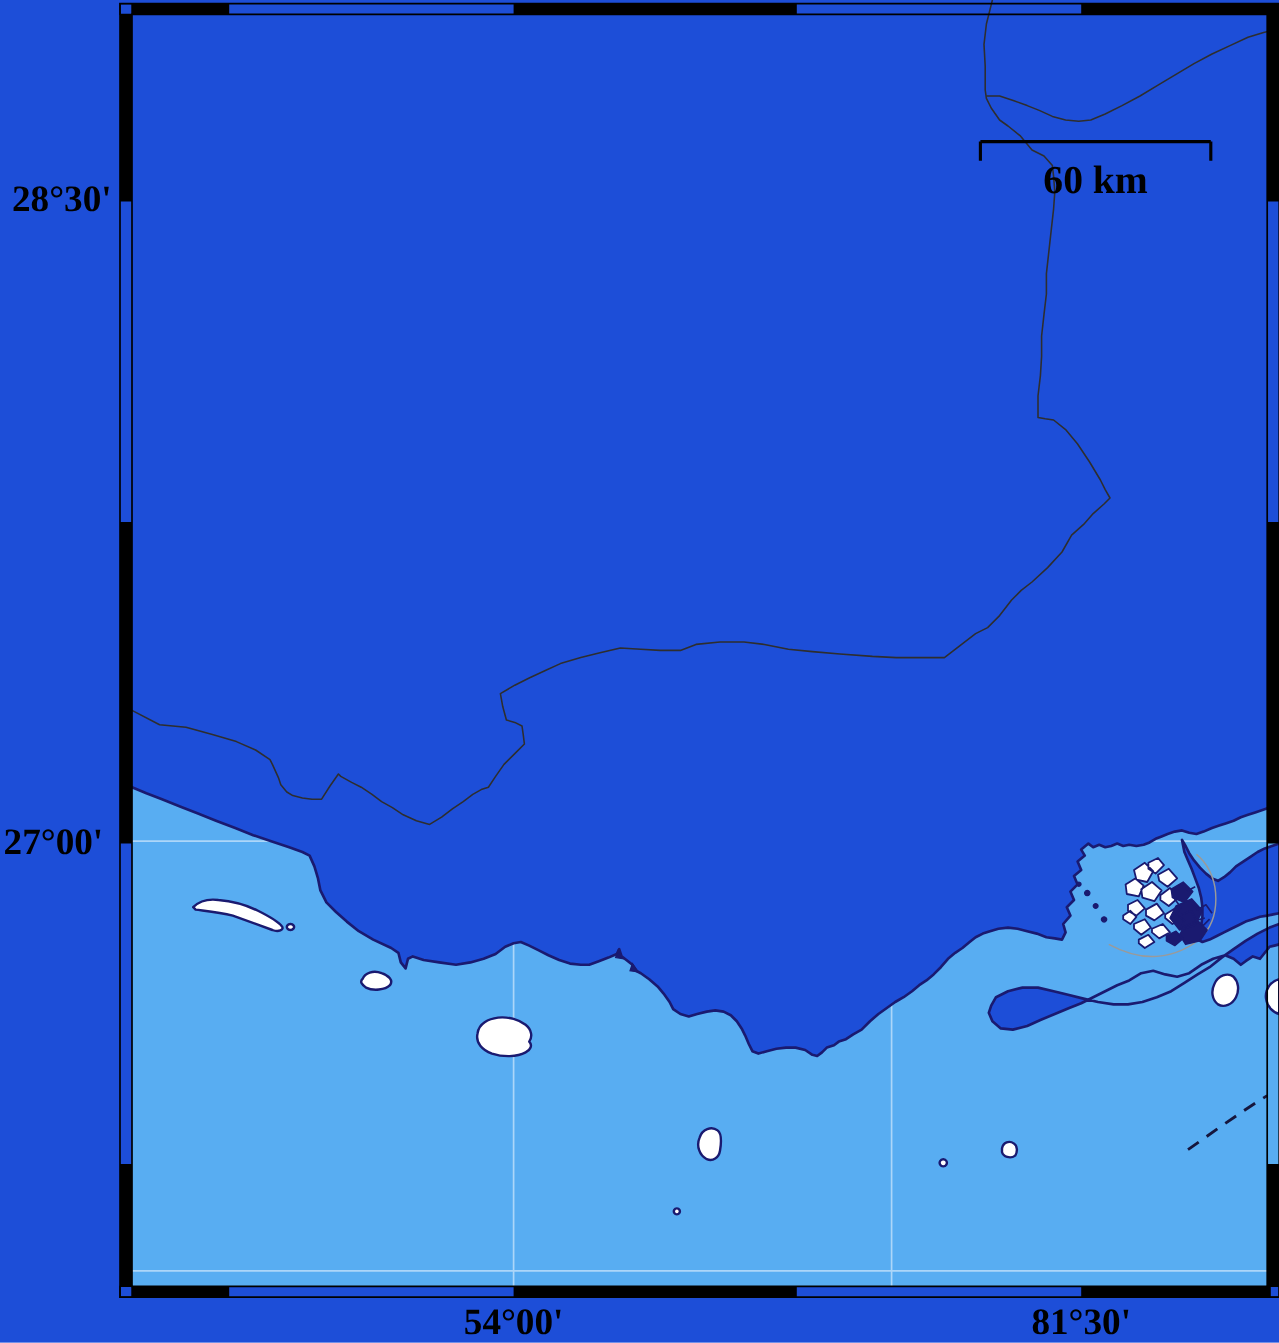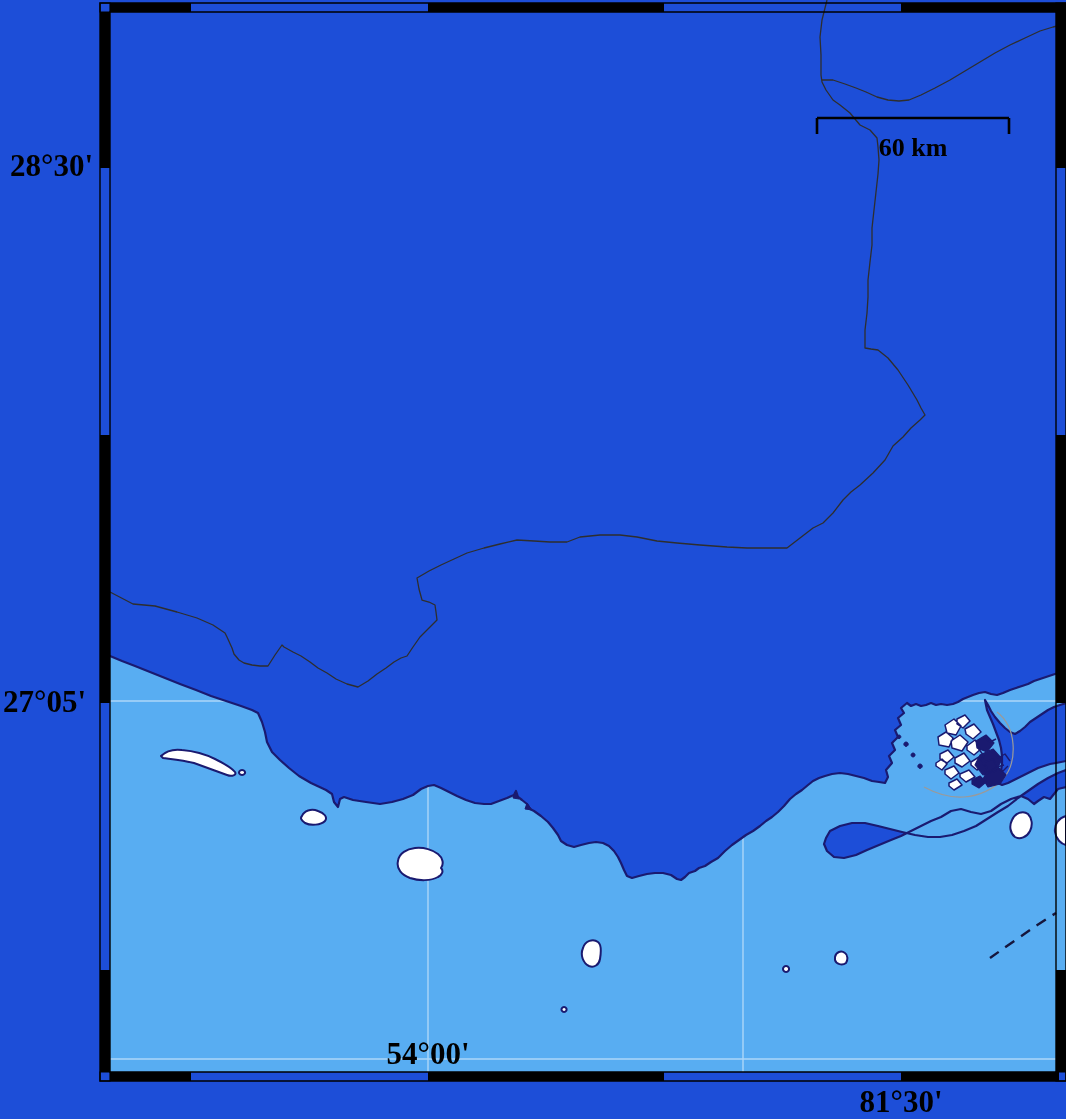--- a/index.html
+++ b/index.html
@@ -3,21 +3,21 @@
 <meta charset="utf-8">
 <style>
   html,body{margin:0;padding:0;background:#ffffff;}
   .stage{position:relative;width:1066px;height:1119px;background:#1d4ed8;overflow:hidden;
          font-family:"Liberation Serif","DejaVu Serif",serif;}
   svg{position:absolute;left:0;top:0;}
   .maplabel{position:absolute;font-weight:bold;color:#000;white-space:nowrap;
             font-family:"Liberation Serif","DejaVu Serif",serif;}
   .lat{font-size:31px;text-align:right;}
   .lon{font-size:31px;width:160px;text-align:center;}
-  .scale-label{font-size:26px;width:160px;text-align:center;}
+  .scale-label{font-size:33px;width:160px;text-align:center;}
   
   .sea-fill{fill:#58adf2;stroke:none;}
   .coast{fill:none;stroke:#1a1a70;stroke-width:2.2;stroke-linejoin:round;stroke-linecap:round;}
   .island{fill:#ffffff;stroke:#1a1a70;stroke-width:2;stroke-linejoin:round;}
   .islet-solid{fill:#1a1a70;stroke:#1a1a70;stroke-width:1;}
   .mangrove-white{fill:#ffffff;stroke:#1a1a70;stroke-width:1.5;stroke-linejoin:round;}
   .mangrove-solid{fill:#1a1a70;stroke:#1a1a70;stroke-width:1.2;stroke-linejoin:round;}
   .mangrove-scribble{fill:none;stroke:#1a1a70;stroke-width:1.4;stroke-linejoin:round;}
   .lagoon{fill:none;stroke:#9a9a9a;stroke-width:1.2;}
   .boundary{fill:none;stroke:#2e2e2e;stroke-width:1.3;stroke-linejoin:round;}
@@ -62,18 +62,18 @@
     <path class="maritime-dashed" d="M990,958 C1010,944 1032,928 1056,913"></path>
 
     <path class="frame-outline" d="M100,3 H1066 V1081 H100 Z M110,12 H1056 V1072 H110 Z"></path>
     <path class="frame-tick" d="M110,3 H191 V12 H110 Z M428,3 H664 V12 H428 Z M901,3 H1066 V12 H901 Z M110,1072 H191 V1081 H110 Z M428,1072 H664 V1081 H428 Z M901,1072 H1059 V1081 H901 Z M100,12 H110 V168 H100 Z M100,435 H110 V703 H100 Z M100,970 H110 V1072 H100 Z M1056,3 H1066 V168 H1056 Z M1056,435 H1066 V703 H1056 Z M1056,970 H1066 V1072 H1056 Z"></path>
     <path class="frame-corner" d="M100,3 h10 v9 h-10 Z M1056,3 h10 v9 h-10 Z M100,1072 h10 v9 h-10 Z M1056,1072 h10 v9 h-10 Z"></path>
 
     <path class="scalebar" d="M817,118 H1009 M817,118 V134 M1009,118 V134"></path>
   </svg>
 
   <div class="maplabel lat" style="right:973px;top:148px;">28°30'</div>
-  <div class="maplabel lat" style="right:980px;top:684px;">27°05'</div>
-  <div class="maplabel lon" style="left:348px;top:1036px;">54°00'</div>
+  <div class="maplabel lat" style="right:980px;top:684px;">27°00'</div>
+  <div class="maplabel lon" style="left:348px;top:1084px;">54°00'</div>
   <div class="maplabel lon" style="left:821px;top:1084px;">81°30'</div>
   <div class="maplabel scale-label" style="left:833px;top:133px;">60 km</div>
 
 </div>
 
 </body></html>

